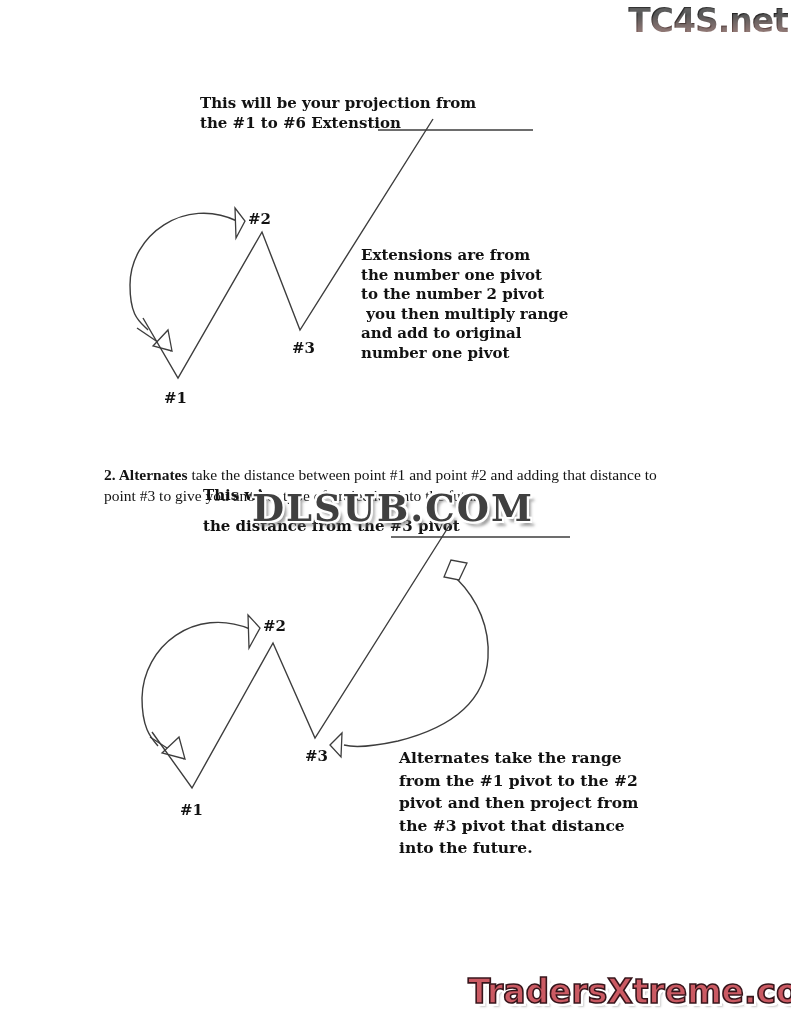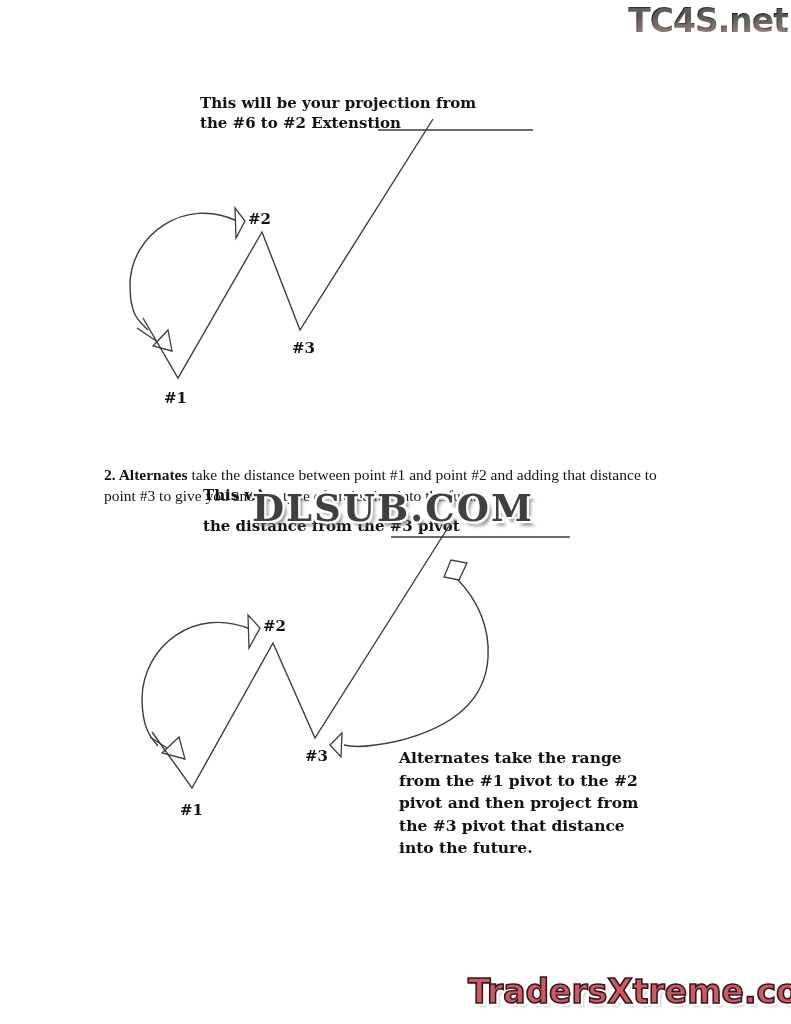--- a/index.html
+++ b/index.html
@@ -67,38 +67,44 @@
   }
 </style>
 </head>
 <body>
 
 <div class="page">
 
   <div class="abs tc4s">TC4S.net</div>
 
   <div class="abs fig-text" style="left:200px;top:93px;">This will be your projection from
-the #6 to #2 Extenstion</div>
+the #1 to #6 Extenstion</div>
 
   <svg style="left:100px;top:100px;" width="470" height="320" viewBox="100 100 470 320">
 
     <line class="sketch" x1="378" y1="130" x2="533" y2="130"></line>
 
     <path class="sketch" d="M237,221 C185,196 130,235 130,285 C130,316 139,321 148,330"></path>
     <line class="sketch" x1="137" y1="328" x2="171" y2="351"></line>
     <path class="head" d="M153,346 L168,330 L172,351 Z"></path>
 
     <path class="head" d="M235,208 L245,221 L236,238 Z"></path>
 
     <polyline class="sketch" points="143,318 178,378 262,232 300,330 433,119"></polyline>
     <text class="svglabel" x="248" y="224">#2</text>
     <text class="svglabel" x="292" y="353">#3</text>
     <text class="svglabel" x="164" y="403">#1</text>
   </svg>
 
+  <div class="abs fig-text note1" style="left:361px;top:246px;">Extensions are from
+the number one pivot
+to the number 2 pivot
+ you then multiply range
+and add to original
+number one pivot</div>
 
   <p class="abs para" style="left:104px;top:427px;">
     <b>2. Alternates</b><span> take the distance between point #1 and point #2 and adding that distance to point #3 to give you another type of projection into the future.</span>
   </p>
 
   <div class="abs fig-text" style="left:203px;top:485px;">This wi</div>
   <div class="abs fig-text" style="left:203px;top:516px;">the distance from the #3 pivot</div>
 
   <svg style="left:100px;top:520px;" width="520" height="330" viewBox="100 520 520 330">
 

